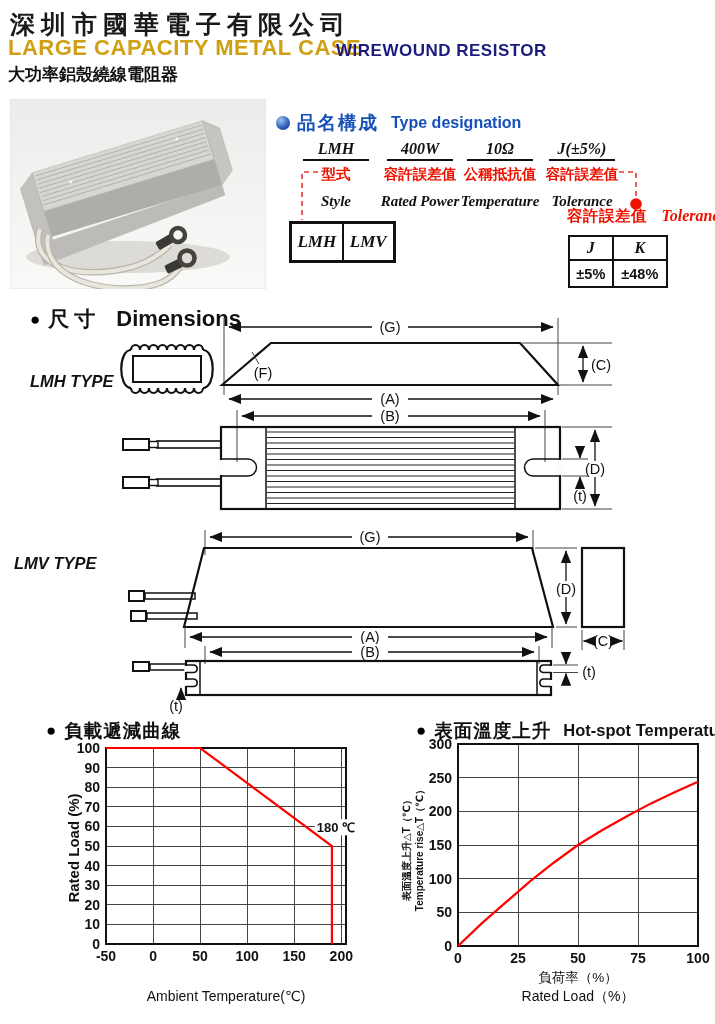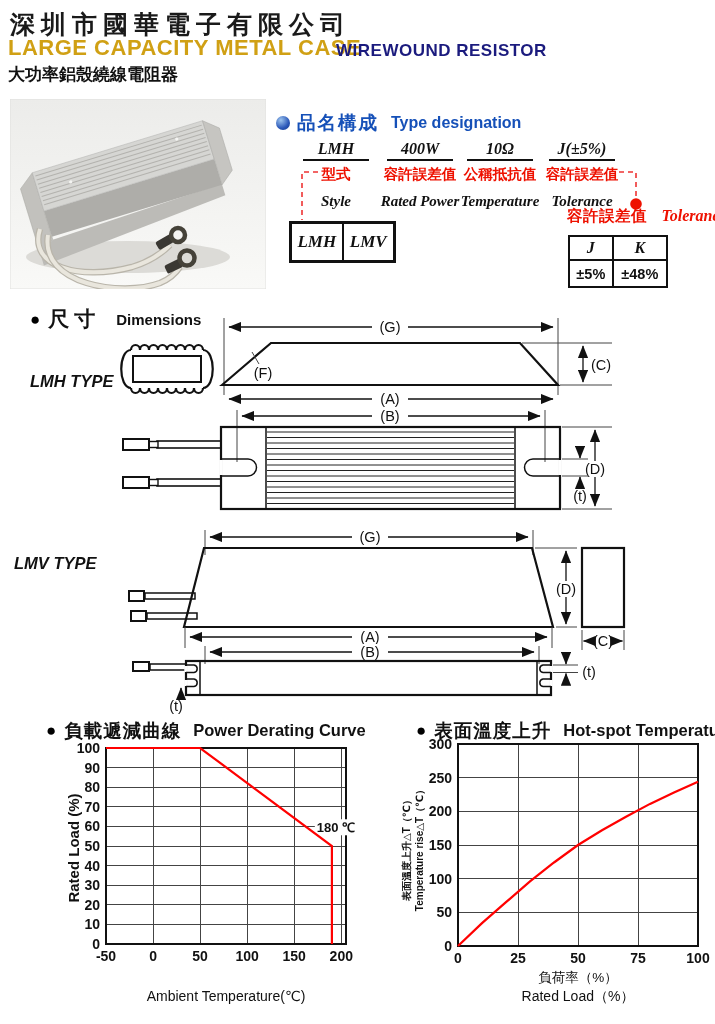--- a/index.html
+++ b/index.html
@@ -14,21 +14,21 @@
   .subtitle-cn{font-size:17px;font-weight:700;color:#111;white-space:nowrap;}
 
   
   .sec{display:flex;align-items:center;white-space:nowrap;}
   .bullet-black{font-size:17px;line-height:1;margin-right:8px;color:#000;}
   .sphere{display:inline-block;width:14px;height:14px;border-radius:50%;margin-right:7px;
           background:radial-gradient(circle at 35% 30%, #9cc4ee, #2a57b8 60%, #123a86);}
   .td-title-cn{font-size:18.5px;font-weight:700;color:#1550b8;letter-spacing:2px;}
   .td-title-en{font-size:16px;font-weight:700;color:#1550b8;margin-left:12px;}
   .dim-title-cn{font-size:21px;font-weight:700;letter-spacing:5px;}
-  .dim-title-en{font-size:15px;font-weight:700;margin-left:16px;}
+  .dim-title-en{font-size:22px;font-weight:700;margin-left:16px;}
 
   
   .td-col{display:flex;flex-direction:column;align-items:center;width:66px;}
   .serifi{font-family:"Liberation Serif","DejaVu Serif",serif;font-style:italic;font-weight:700;}
   .td-code{width:100%;text-align:center;font-size:16px;border-bottom:2px solid #111;padding-bottom:1px;}
   .td-cn{color:#ee1100;font-size:14.5px;font-weight:700;white-space:nowrap;margin-top:4px;}
   .td-en{font-size:15px;white-space:nowrap;margin-top:9px;}
 
   .style-table{display:flex;width:101px;height:36px;border:3px solid #111;}
   .style-cell{flex:1;display:flex;align-items:center;justify-content:center;font-size:17px;}
@@ -340,21 +340,20 @@
       <line class="ext" x1="553" y1="372.5" x2="578" y2="372.5"></line>
       <line class="dim" x1="566" y1="356" x2="566" y2="364" marker-end="url(#arr)"></line>
       <line class="dim" x1="566" y1="381" x2="566" y2="373.5" marker-end="url(#arr)"></line>
       <text class="dtext" x="589" y="377">(t)</text>
     </g>
   </svg>
 
   <div class="abs ct" style="left:46px;top:718px">
     <span class="bullet-black">●</span>
     <span class="ct-cn">負載遞減曲線</span>
-    <span class="ct-en">Power Derating Curve</span>
   </div>
   <div class="abs ct" style="left:416px;top:718px">
     <span class="bullet-black">●</span>
     <span class="ct-cn">表面溫度上升</span>
     <span class="ct-en">Hot-spot Temperature</span>
   </div>
 
   <svg id="chart1-svg" class="abs" style="left:60px;top:736px" width="300" height="230" viewBox="0 0 300 230">
       <line x1="93.05882352941177" y1="12" x2="93.05882352941177" y2="208" class="grid"></line>
       <line x1="140.11764705882354" y1="12" x2="140.11764705882354" y2="208" class="grid"></line>

